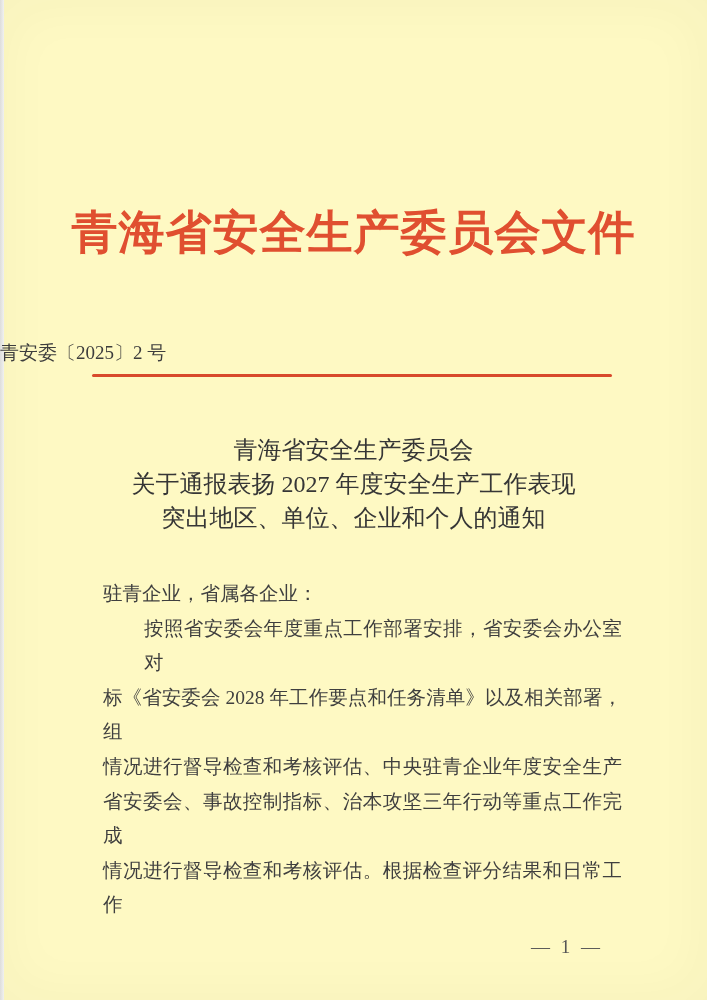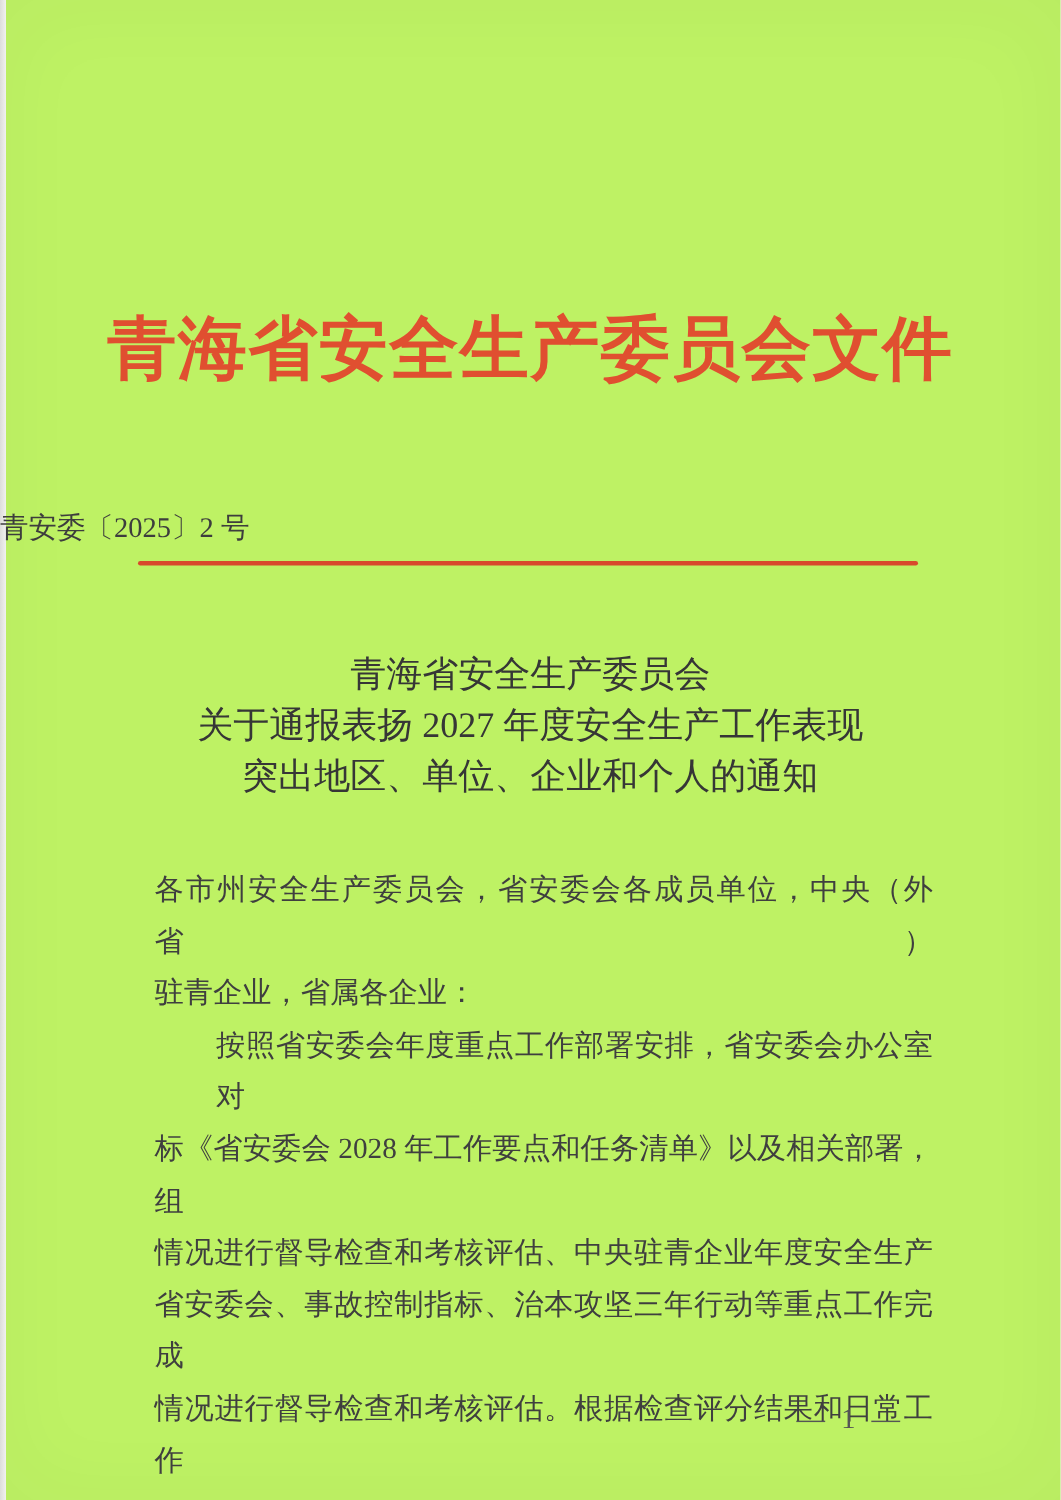--- a/index.html
+++ b/index.html
@@ -8,21 +8,21 @@
   }
   * { margin: 0; padding: 0; box-sizing: border-box; }
   html, body {
     width: 707px; height: 1000px;
     background: #f2f2f0;
     font-family: "Liberation Serif", "DejaVu Serif", serif;
   }
   .page {
     position: relative;
     width: 707px; height: 1000px;
-    background: #bef264;
+    background: #fef9c3;
     overflow: hidden;
     box-shadow: inset 0 0 60px rgba(60,55,45,0.04);
   }
   
   .page::before {
     content: "";
     position: absolute; left: 0; top: 0; bottom: 0;
     width: 4px;
     background: linear-gradient(to right, #dddddb, #f1f1ef);
   }
@@ -98,21 +98,20 @@
 
   <div class="red-line"></div>
 
   <div class="notice-title">
     <div class="title-line">青海省安全生产委员会</div>
     <div class="title-line">关于通报表扬 2027 年度安全生产工作表现</div>
     <div class="title-line">突出地区、单位、企业和个人的通知</div>
   </div>
 
   <div class="doc-body">
-    <div class="bline j">各市州安全生产委员会，省安委会各成员单位，中央（外省）</div>
     <div class="bline">驻青企业，省属各企业：</div>
     <div class="bline j indent">按照省安委会年度重点工作部署安排，省安委会办公室对</div>
     <div class="bline j">标《省安委会 2028 年工作要点和任务清单》以及相关部署，组</div>
     <div class="bline j">情况进行督导检查和考核评估、中央驻青企业年度安全生产</div>
     <div class="bline j">省安委会、事故控制指标、治本攻坚三年行动等重点工作完成</div>
     <div class="bline j">情况进行督导检查和考核评估。根据检查评分结果和日常工作</div>
 
   </div>
 
   <div class="page-number">— 1 —</div>

